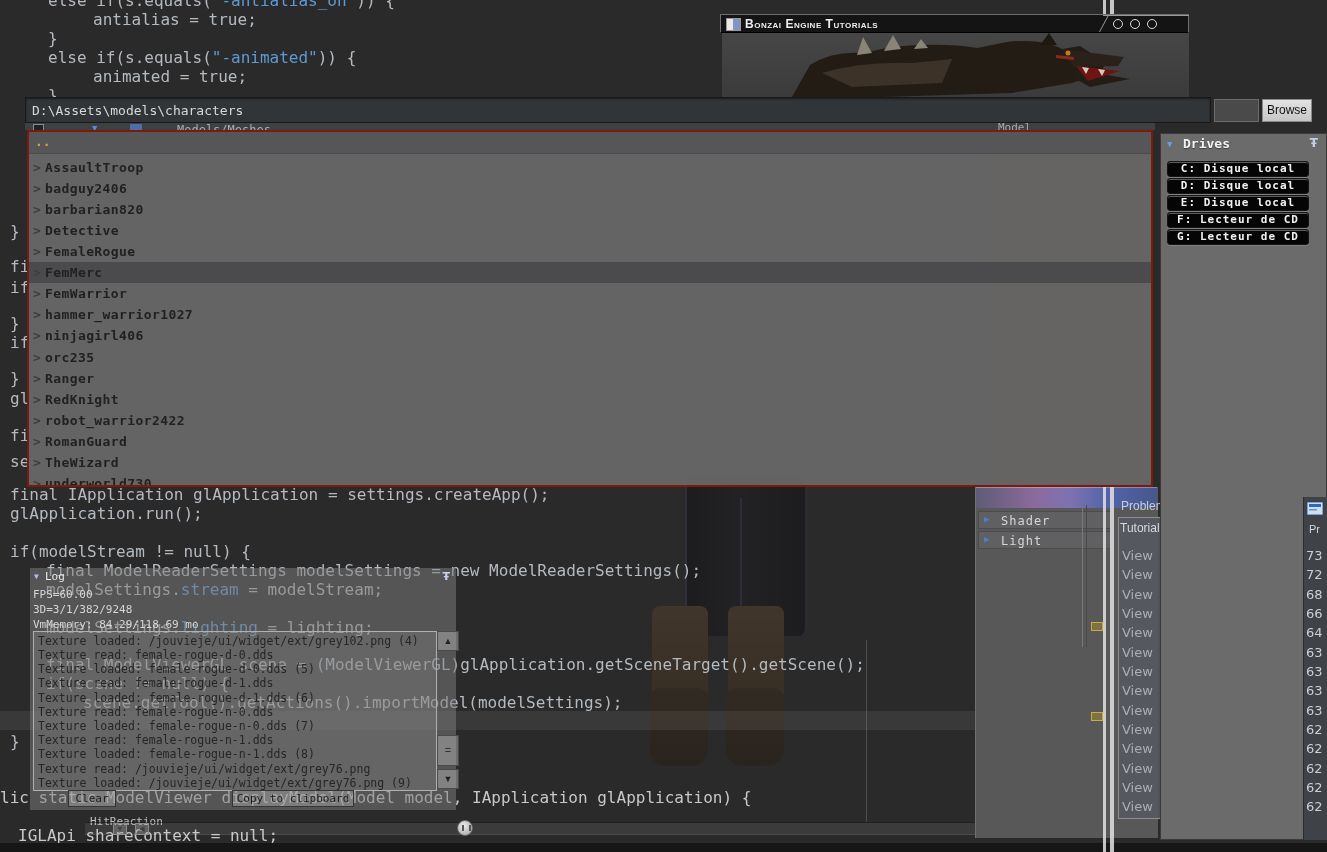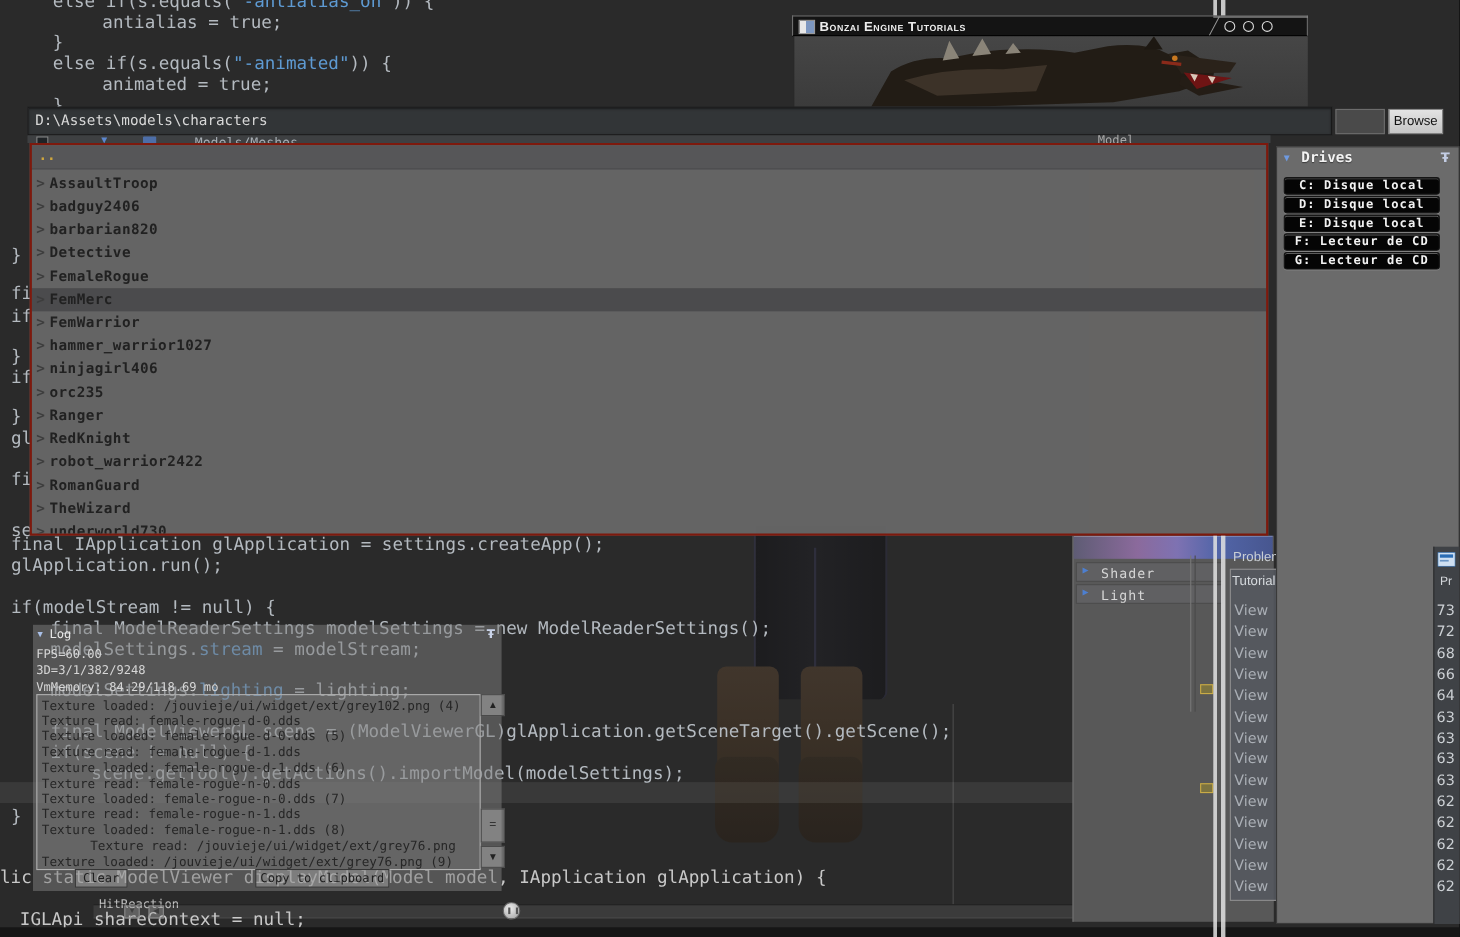--- a/index.html
+++ b/index.html
@@ -131,21 +131,21 @@
   <div class="code" style="left:48px;top:86px;">}</div>
 
   <div class="code" style="left:10px;top:222px;">}</div>
   <div class="code" style="left:10px;top:257px;">fi</div>
   <div class="code" style="left:10px;top:278px;">if</div>
   <div class="code" style="left:10px;top:314px;">}</div>
   <div class="code" style="left:10px;top:333px;">if</div>
   <div class="code" style="left:10px;top:369px;">}</div>
   <div class="code" style="left:10px;top:389px;">gl</div>
   <div class="code" style="left:10px;top:426px;">fi</div>
-  <div class="code" style="left:10px;top:472px;">se</div>
+  <div class="code" style="left:10px;top:452px;">se</div>
 
   <div class="code" style="left:10px;top:485px;">final IApplication glApplication = settings.createApp();</div>
   <div class="code" style="left:10px;top:504px;">glApplication.run();</div>
   <div class="code" style="left:10px;top:542px;">if(modelStream != null) {</div>
   <div class="code" style="left:46px;top:561px;">final ModelReaderSettings modelSettings = new ModelReaderSettings();</div>
   <div class="code" style="left:46px;top:580px;"><span>modelSettings.</span><span class="kb">stream</span><span> = modelStream;</span></div>
   <div class="code" style="left:46px;top:618px;"><span>modelSettings.</span><span class="kb">lighting</span><span> = lighting;</span></div>
   <div class="code" style="left:46px;top:655px;">final ModelViewerGL scene = (ModelViewerGL)glApplication.getSceneTarget().getScene();</div>
   <div class="code" style="left:46px;top:674px;">if(scene != null) {</div>
   <div class="code" style="left:83px;top:693px;">scene.getTool().getActions().importModel(modelSettings);</div>
@@ -348,21 +348,21 @@
     <div id="loglist">
       <span class="log-line" style="top:2px;">Texture loaded: /jouvieje/ui/widget/ext/grey102.png (4)</span>
       <span class="log-line" style="top:16px;">Texture read: female-rogue-d-0.dds</span>
       <span class="log-line" style="top:30px;">Texture loaded: female-rogue-d-0.dds (5)</span>
       <span class="log-line" style="top:44px;">Texture read: female-rogue-d-1.dds</span>
       <span class="log-line" style="top:59px;">Texture loaded: female-rogue-d-1.dds (6)</span>
       <span class="log-line" style="top:73px;">Texture read: female-rogue-n-0.dds</span>
       <span class="log-line" style="top:87px;">Texture loaded: female-rogue-n-0.dds (7)</span>
       <span class="log-line" style="top:101px;">Texture read: female-rogue-n-1.dds</span>
       <span class="log-line" style="top:115px;">Texture loaded: female-rogue-n-1.dds (8)</span>
-      <span class="log-line" style="top:130px;margin-left:44px;">Texture read: /jouvieje/ui/widget/ext/grey76.png</span>
+      <span class="log-line" style="top:130px;">Texture read: /jouvieje/ui/widget/ext/grey76.png</span>
       <span class="log-line" style="top:144px;">Texture loaded: /jouvieje/ui/widget/ext/grey76.png (9)</span>
     </div>
     <div id="logscroll">
       <div class="sc-btn" style="top:0;">▲</div>
       <div class="sc-handle">=</div>
       <div class="sc-btn" style="top:138px;">▼</div>
     </div>
     <div class="log-btn" style="left:38px;width:48px;">Clear</div>
     <div class="log-btn" style="left:202px;width:122px;">Copy to clipboard</div>
   </div>

